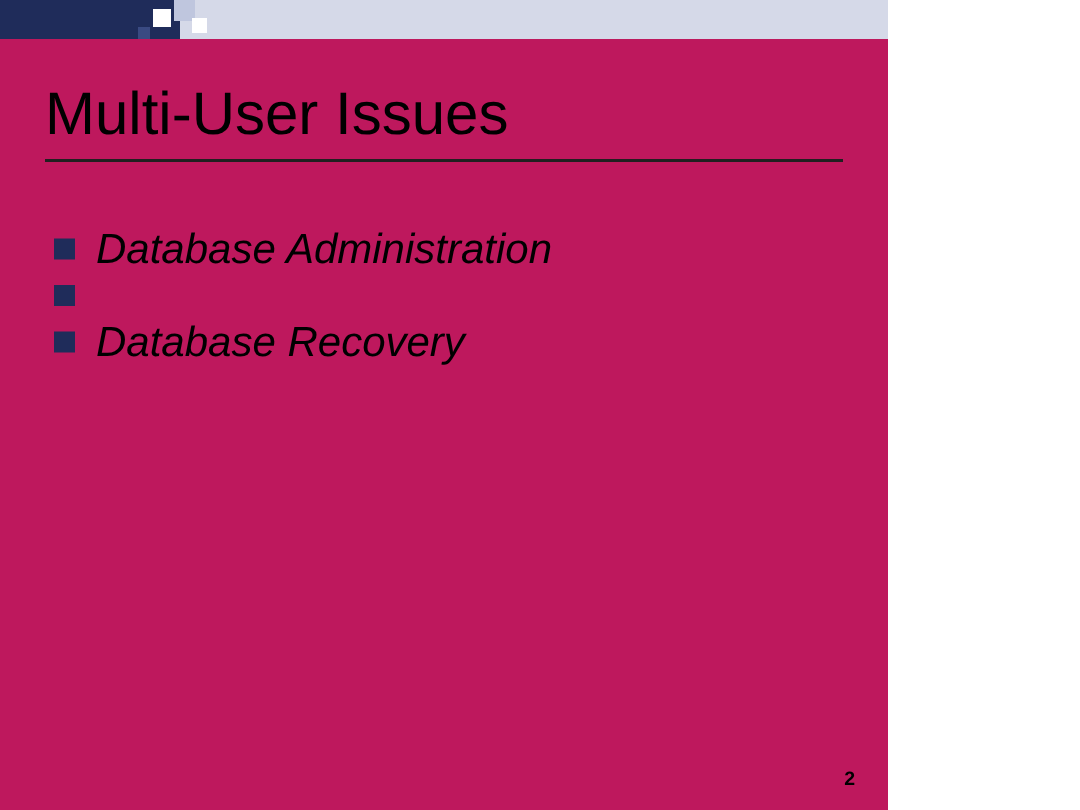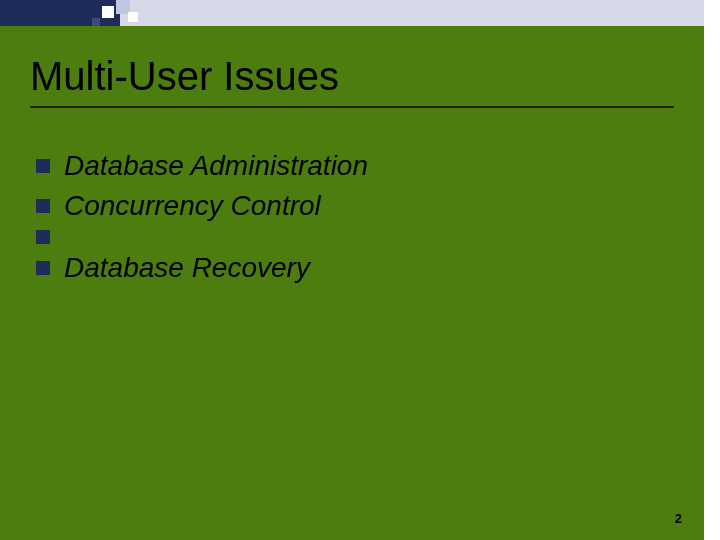--- a/index.html
+++ b/index.html
@@ -1,21 +1,21 @@
 <!DOCTYPE html>
 <html><head>
 <meta charset="utf-8">
 <style>
   * { margin: 0; padding: 0; box-sizing: border-box; }
   html, body { width: 720px; height: 540px; font-family: Arial, Helvetica, sans-serif; background: #fff; }
   .slide {
-    width: 704px;
+    width: 592px;
     height: 540px;
     position: relative;
-    background: #4d7c0f;
+    background: #be185d;
     overflow: hidden;
   }
   
   .topbar {
     position: absolute;
     left: 0;
     top: 0;
     width: 100%;
     height: 26px;
   }
@@ -111,24 +111,20 @@
 
   <div class="rule"></div>
 
   <div class="bullets">
     <div class="bullet">
       <div class="box"></div>
       <span class="txt">Database Administration</span>
     </div>
     <div class="bullet">
       <div class="box"></div>
-      <span class="txt">Concurrency Control</span>
-    </div>
-    <div class="bullet">
-      <div class="box"></div>
     </div>
     <div class="bullet">
       <div class="box"></div>
       <span class="txt">Database Recovery</span>
     </div>
   </div>
 
   <div class="pagenum">2</div>
 
 </div>

